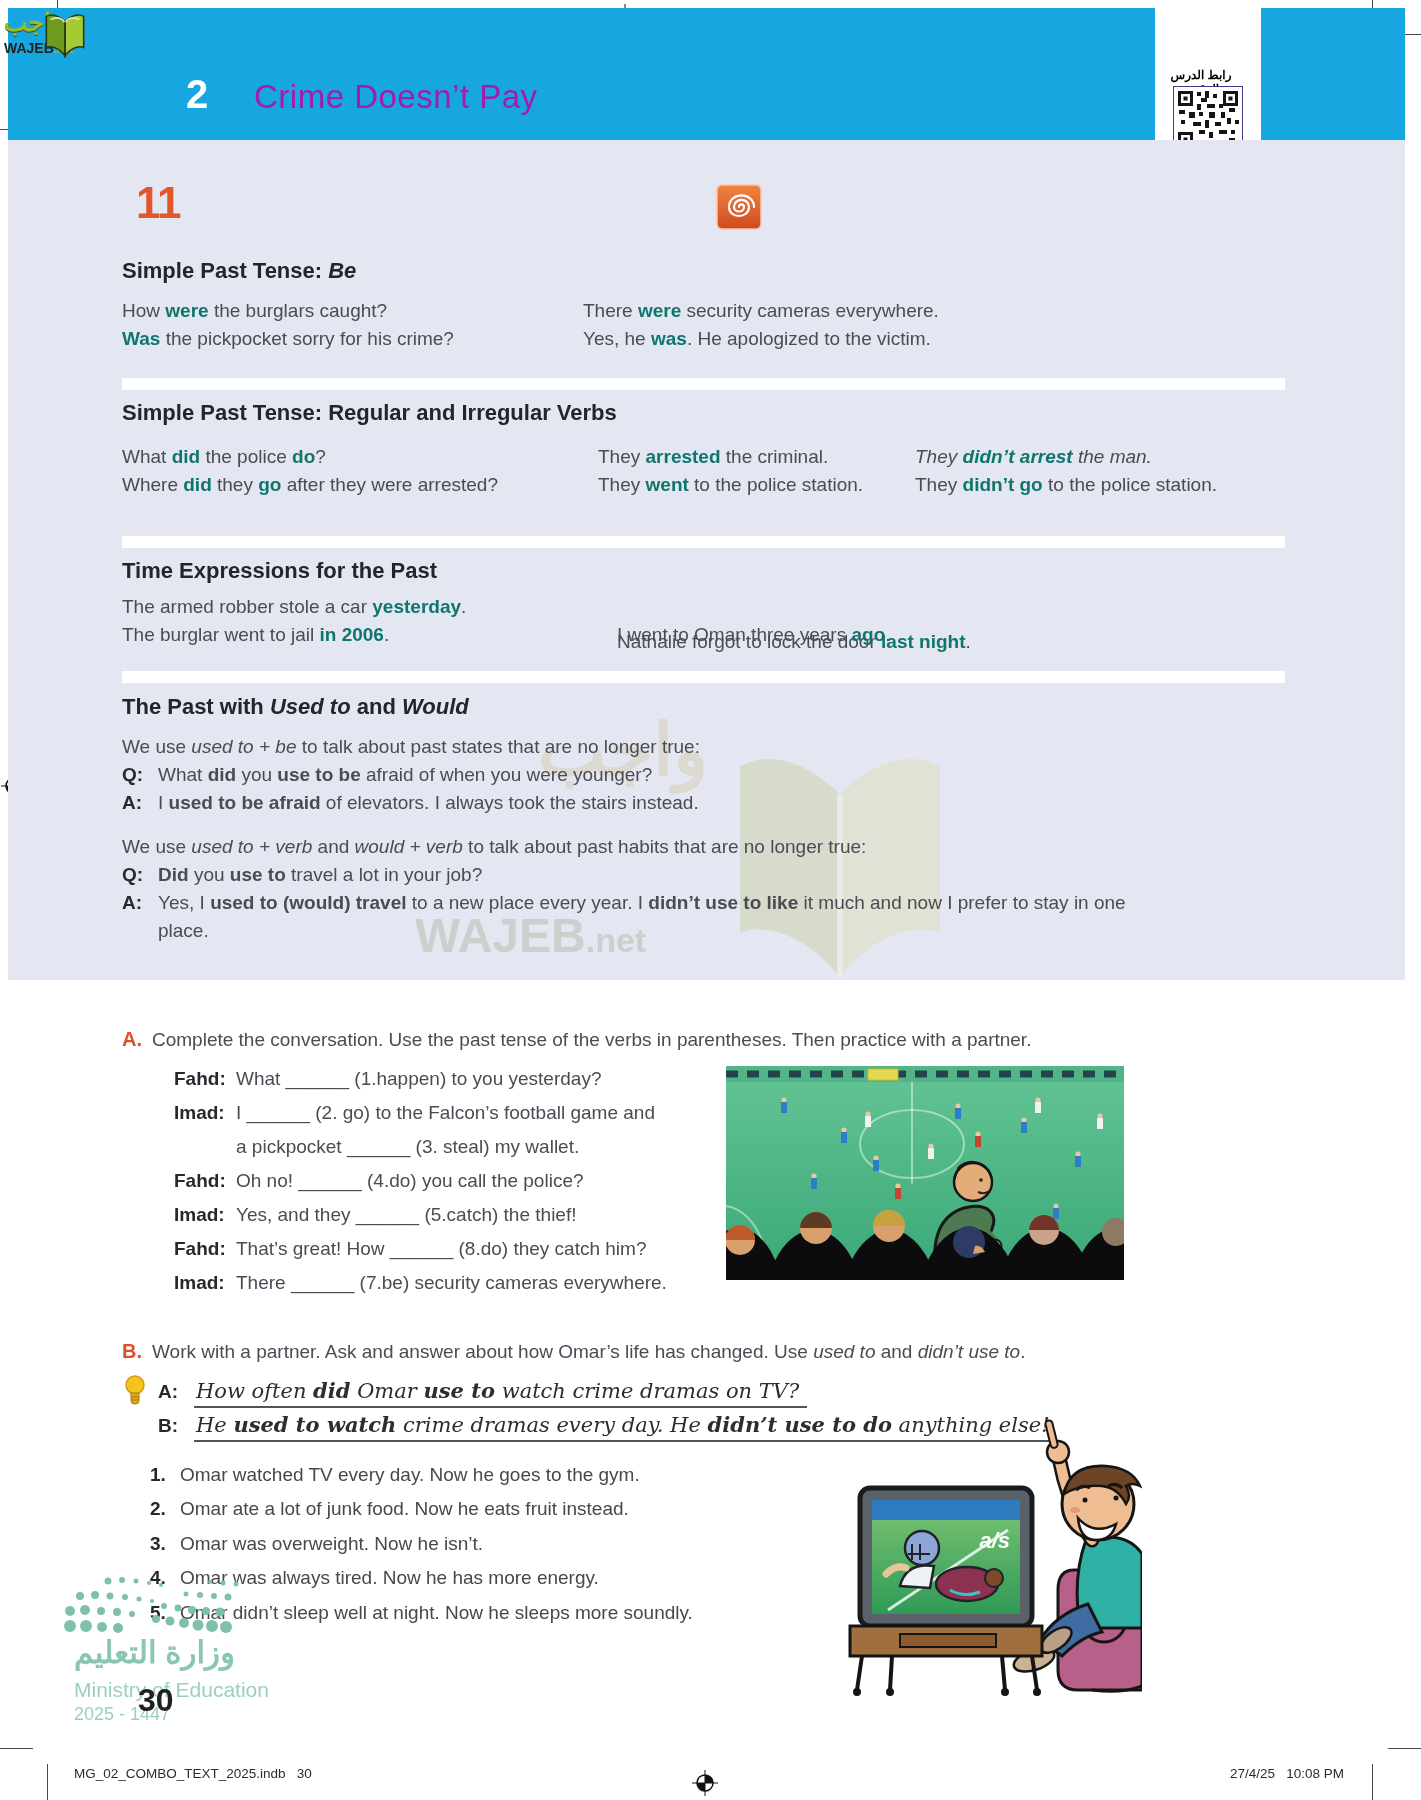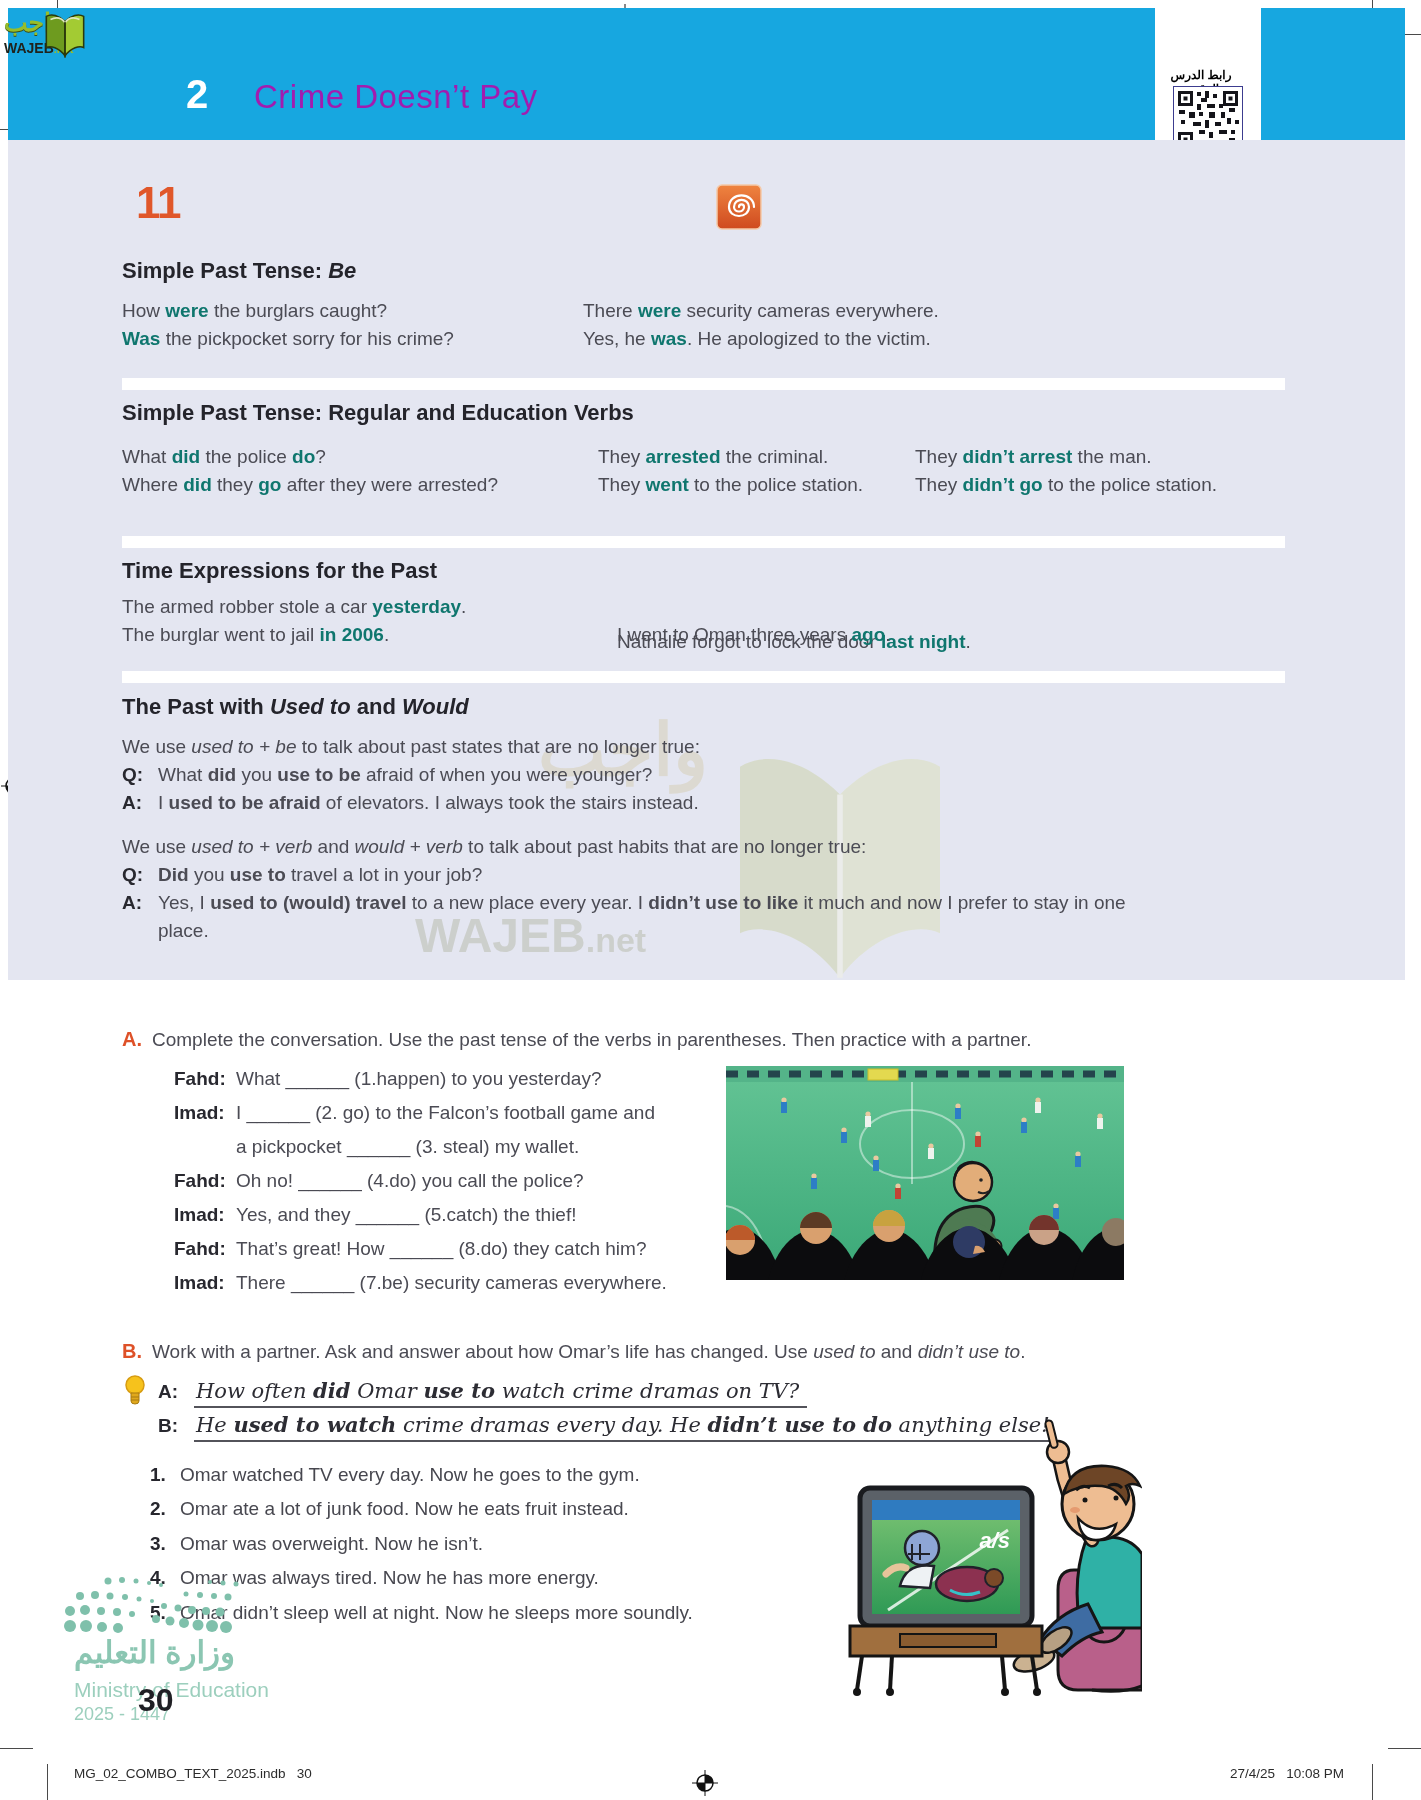--- a/index.html
+++ b/index.html
@@ -181,24 +181,24 @@
     <path d="M23,23 c0,-3.5 5,-3.5 5,0 c0,6 -10,6 -10,0 c0,-9.5 15,-9.5 15,0 c0,12 -20,12 -20,0 c0,-15.5 25,-15.5 25,0" fill="none" stroke="#ffffff" stroke-width="2.2" stroke-linecap="round"></path>
   </svg>
 
   <div class="sec-h" style="left:122px;top:258px;">Simple Past Tense: <i>Be</i></div>
   <div class="ex-line" style="left:122px;top:300px;">How <b>were</b> the burglars caught?</div>
   <div class="ex-line" style="left:122px;top:328px;"><b>Was</b> the pickpocket sorry for his crime?</div>
   <div class="ex-line" style="left:583px;top:300px;">There <b>were</b> security cameras everywhere.</div>
   <div class="ex-line" style="left:583px;top:328px;">Yes, he <b>was</b>. He apologized to the victim.</div>
   <div class="divider" style="top:378px;"></div>
 
-  <div class="sec-h" style="left:122px;top:400px;">Simple Past Tense: Regular and Education Verbs</div>
+  <div class="sec-h" style="left:122px;top:400px;">Simple Past Tense: Regular and Irregular Verbs</div>
   <div class="ex-line" style="left:122px;top:446px;">What <b>did</b> the police <b>do</b>?</div>
   <div class="ex-line" style="left:598px;top:446px;">They <b>arrested</b> the criminal.</div>
-  <div class="ex-line" style="left:915px;top:446px;">They <b>didn’t arrest</b> the man.</div>
+  <div class="ex-line" style="left:915px;top:446px;font-style:italic;">They <b>didn’t arrest</b> the man.</div>
   <div class="ex-line" style="left:122px;top:474px;">Where <b>did</b> they <b>go</b> after they were arrested?</div>
   <div class="ex-line" style="left:598px;top:474px;">They <b>went</b> to the police station.</div>
   <div class="ex-line" style="left:915px;top:474px;">They <b>didn’t go</b> to the police station.</div>
   <div class="divider" style="top:536px;"></div>
 
   <div class="sec-h" style="left:122px;top:558px;">Time Expressions for the Past</div>
   <div class="ex-line" style="left:122px;top:596px;">The armed robber stole a car <b>yesterday</b>.</div>
   <div class="ex-line" style="left:122px;top:624px;">The burglar went to jail <b>in 2006</b>.</div>
   <div class="ex-line" style="left:617px;top:596px;margin-top:35px;">Nathalie forgot to lock the door <b>last night</b>.</div>
   <div class="ex-line" style="left:617px;top:624px;">I went to Oman three years <b>ago</b>.</div>

